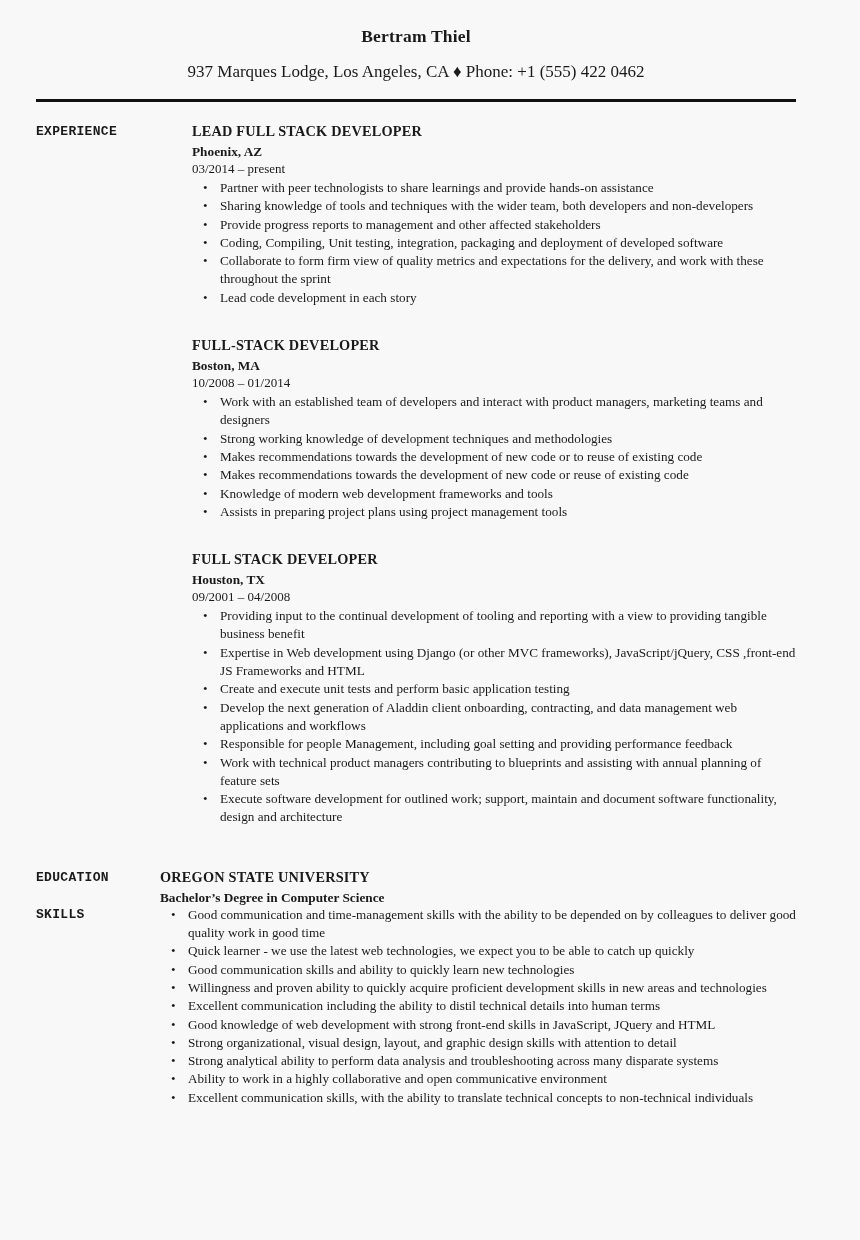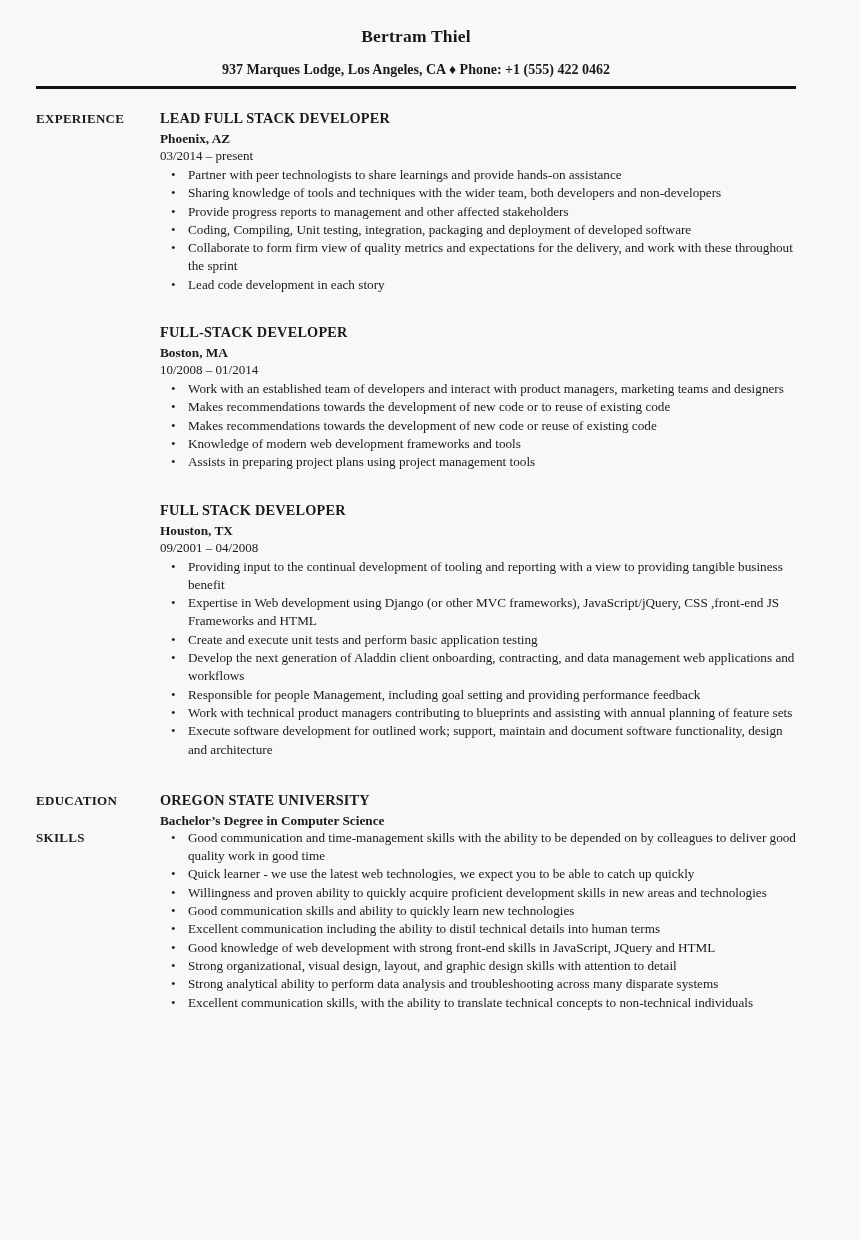--- a/index.html
+++ b/index.html
@@ -23,46 +23,47 @@
   }
   
   .hdr{text-align:center;}
   .hdr-name{
     font-size:17.5px;
     font-weight:bold;
     letter-spacing:.2px;
     margin:0 0 15px 0;
   }
   .hdr-contact{
-    font-size:14px;
-    font-weight:bold;
-    margin:0 0 8px 0;
+    font-size:17px;
+    font-weight:normal;
+    margin:0 0 17px 0;
   }
   .hdr-rule{
     border:0;
     border-top:3px solid var(--rule);
     margin:0 0 0 0;
   }
   
   .section{
     display:grid;
     grid-template-columns:124px 1fr;
     align-items:start;
   }
   .section-label{
     font-size:13px;
     font-weight:bold;
     letter-spacing:.3px;
     padding-top:1px;
+    font-family:Liberation Mono, monospace;
   }
   .sec-experience{margin-top:21px;}
-  .sec-education{margin-top:33px;}
+  .sec-education{margin-top:42px;}
   .sec-skills{}
   
-  .job{margin-bottom:30px;}
+  .job{margin-bottom:30px;margin-left:32px;}
   .job:last-child{margin-bottom:0;}
   .job-title{
     font-size:14.3px;
     font-weight:bold;
     letter-spacing:.2px;
     margin:0 0 4px 0;
   }
   .job-location{
     font-size:13.3px;
     font-weight:bold;
@@ -131,20 +132,21 @@
             <li>Lead code development in each story</li>
           </ul>
   </article>
 
   <article class="job">
     <h2 class="job-title">FULL-STACK DEVELOPER</h2>
     <div class="job-location">Boston, MA</div>
     <div class="job-dates">10/2008 – 01/2014</div>
     <ul class="bullets">
             <li>Work with an established team of developers and interact with product managers, marketing teams and designers</li>
+            <li>Strong working knowledge of development techniques and methodologies</li>
             <li>Makes recommendations towards the development of new code or to reuse of existing code</li>
             <li>Makes recommendations towards the development of new code or reuse of existing code</li>
             <li>Knowledge of modern web development frameworks and tools</li>
             <li>Assists in preparing project plans using project management tools</li>
           </ul>
   </article>
 
   <article class="job">
     <h2 class="job-title">FULL STACK DEVELOPER</h2>
     <div class="job-location">Houston, TX</div>
@@ -168,23 +170,24 @@
       <div class="edu-school">OREGON STATE UNIVERSITY</div>
       <div class="edu-degree">Bachelor’s Degree in Computer Science</div>
     </div>
   </section>
 
   <section class="section sec-skills">
     <div class="section-label">SKILLS</div>
     <ul class="bullets">
         <li>Good communication and time-management skills with the ability to be depended on by colleagues to deliver good quality work in good time</li>
         <li>Quick learner - we use the latest web technologies, we expect you to be able to catch up quickly</li>
+        <li>Good communication skills and ability to quickly learn new technologies</li>
         <li>Willingness and proven ability to quickly acquire proficient development skills in new areas and technologies</li>
-        <li>Good communication skills and ability to quickly learn new technologies</li>
         <li>Excellent communication including the ability to distil technical details into human terms</li>
         <li>Good knowledge of web development with strong front-end skills in JavaScript, JQuery and HTML</li>
         <li>Strong organizational, visual design, layout, and graphic design skills with attention to detail</li>
         <li>Strong analytical ability to perform data analysis and troubleshooting across many disparate systems</li>
+        <li>Ability to work in a highly collaborative and open communicative environment</li>
         <li>Excellent communication skills, with the ability to translate technical concepts to non-technical individuals</li>
       </ul>
   </section>
 
 </div>
 
 </body></html>

